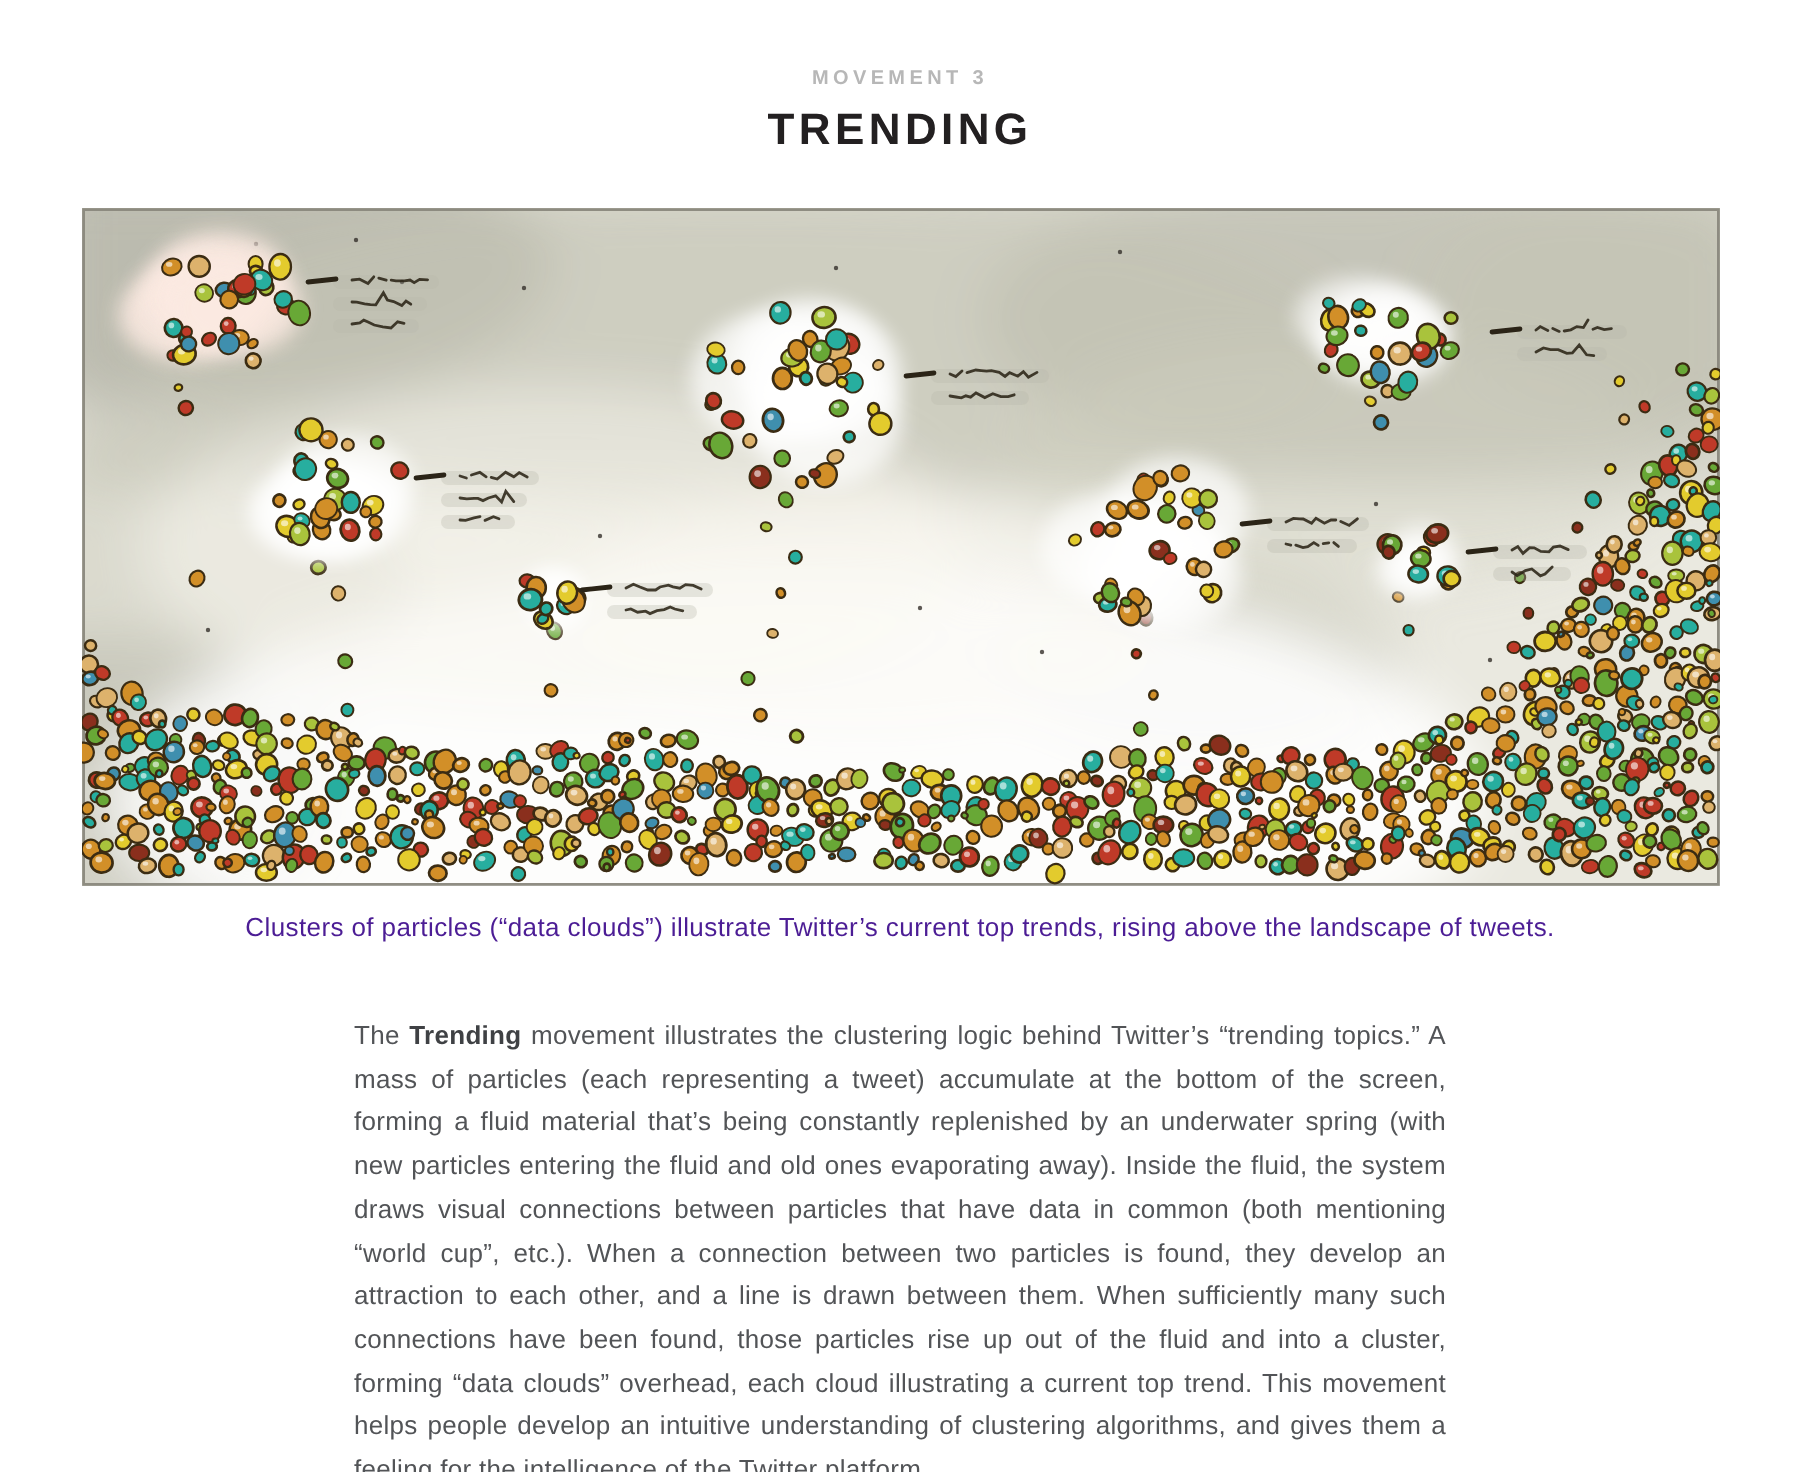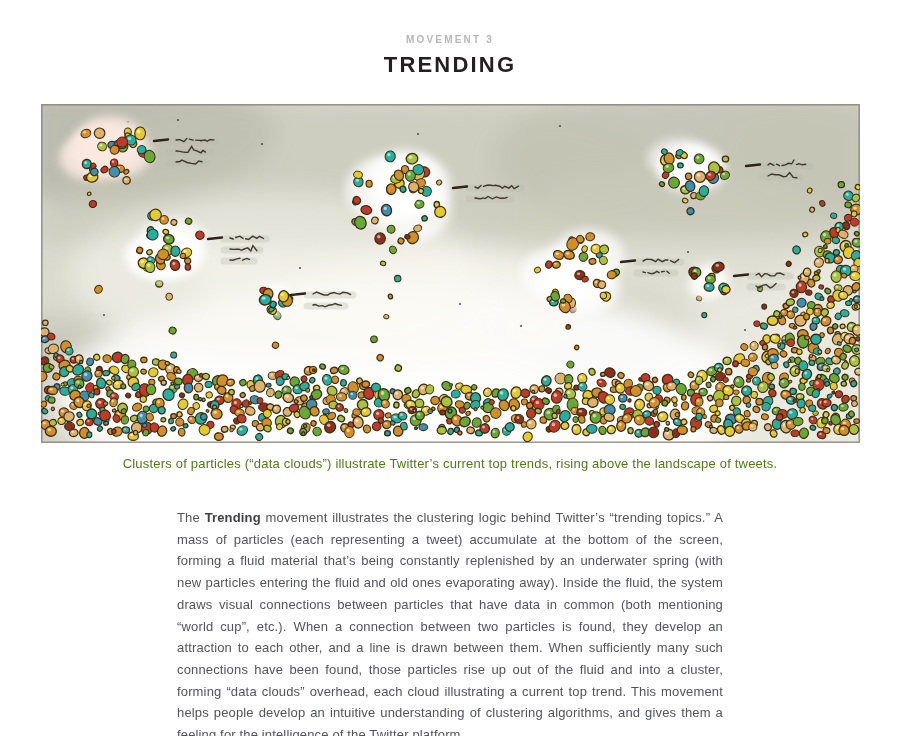--- a/index.html
+++ b/index.html
@@ -4,21 +4,21 @@
 <style>
   html,body{margin:0;padding:0;background:#ffffff;}
   body{width:900px;height:736px;font-family:"Liberation Sans",sans-serif;overflow:hidden;}
   .page{position:relative;width:900px;height:736px;background:#ffffff;}
   .kicker{padding-top:34px;text-align:center;font-size:10px;font-weight:bold;
           letter-spacing:2.2px;color:#b7b7b7;}
   .title{margin-top:7px;text-align:center;font-size:22px;font-weight:bold;
          letter-spacing:2.2px;color:#232021;}
   figure{margin:26px auto 0 auto;width:819px;height:339px;padding:0;display:block;}
   svg{display:block;}
-  .caption{margin-top:13px;text-align:center;font-size:13px;color:#4d7c0f;
+  .caption{margin-top:13px;text-align:center;font-size:13px;color:#4c1d95;
            letter-spacing:0.2px;}
   .bodytext{width:546px;margin:36px auto 0 auto;font-size:13px;line-height:21.7px;
             color:#525457;text-align:justify;letter-spacing:0.15px;}
   .bodytext b{color:#3f4144;}
 </style>
 </head>
 <body>
 
 <div class="page">
   <div class="kicker">MOVEMENT 3</div>

